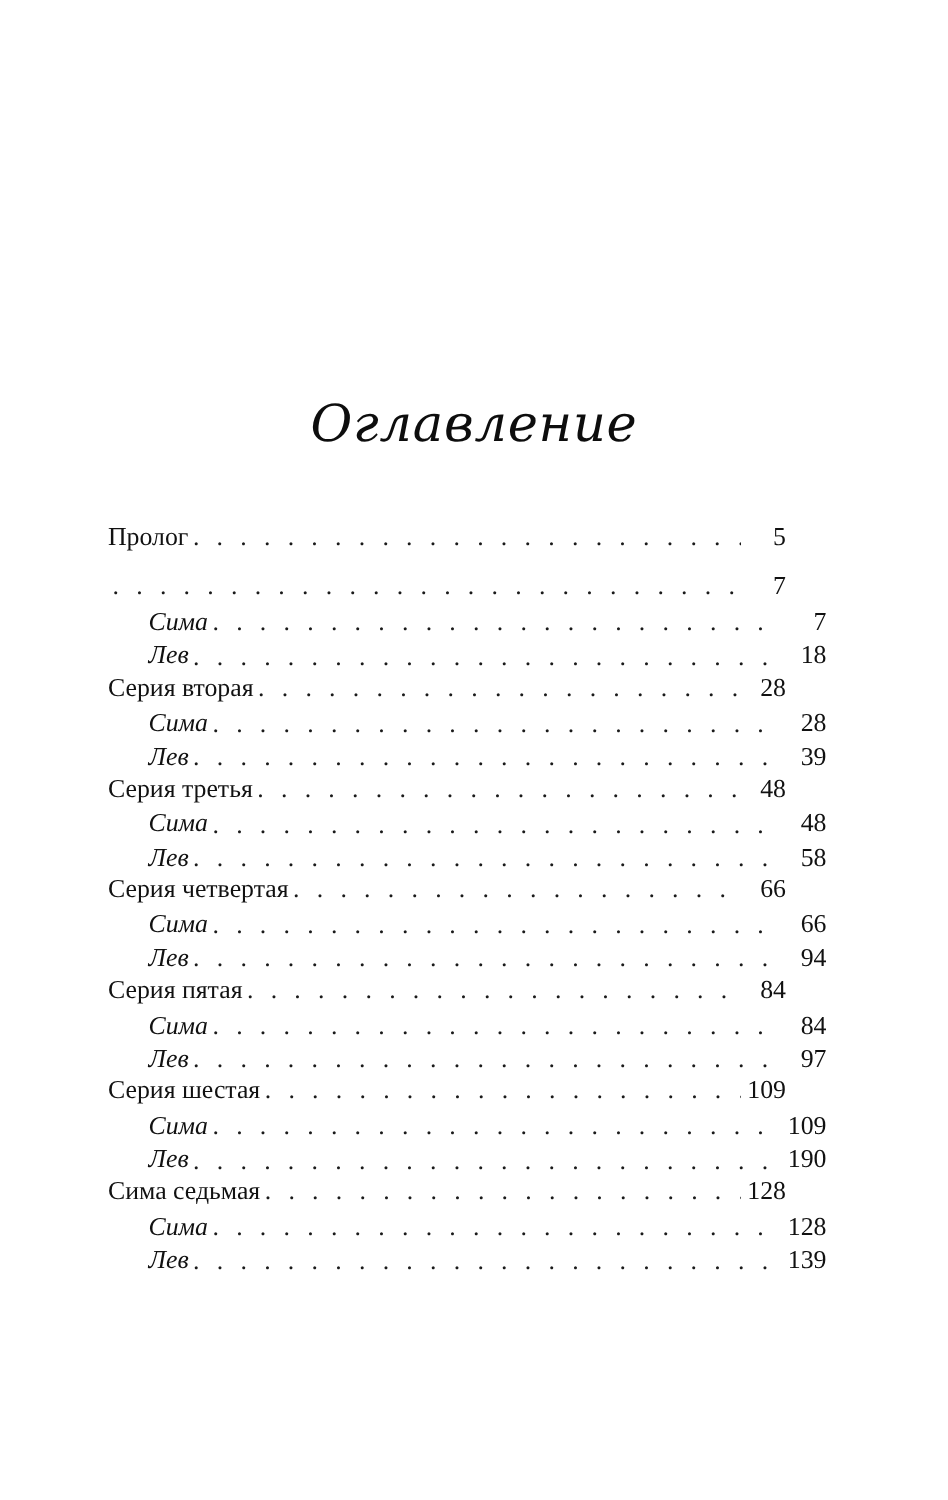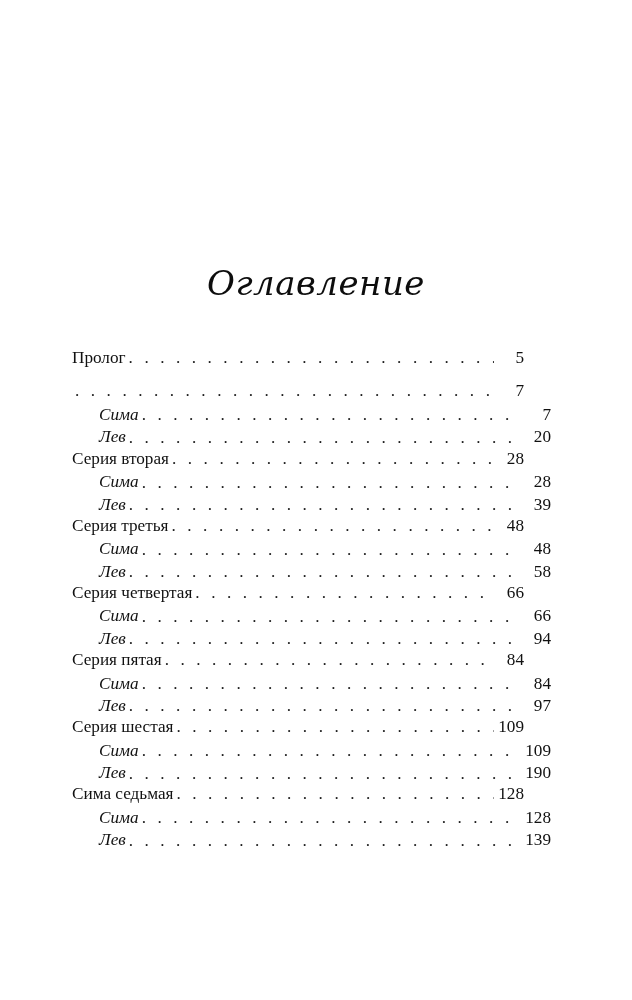--- a/index.html
+++ b/index.html
@@ -143,21 +143,21 @@
           <span class="toc-page">7</span>
         </div>
         <div class="toc-row level-2">
           <span class="toc-label">Сима</span>
           <span class="toc-leader"></span>
           <span class="toc-page">7</span>
         </div>
         <div class="toc-row level-2">
           <span class="toc-label">Лев</span>
           <span class="toc-leader"></span>
-          <span class="toc-page">20</span>
+          <span class="toc-page">18</span>
         </div>
         <div class="toc-row level-1">
           <span class="toc-label">Серия вторая</span>
           <span class="toc-leader"></span>
           <span class="toc-page">28</span>
         </div>
         <div class="toc-row level-2">
           <span class="toc-label">Сима</span>
           <span class="toc-leader"></span>
           <span class="toc-page">28</span>

